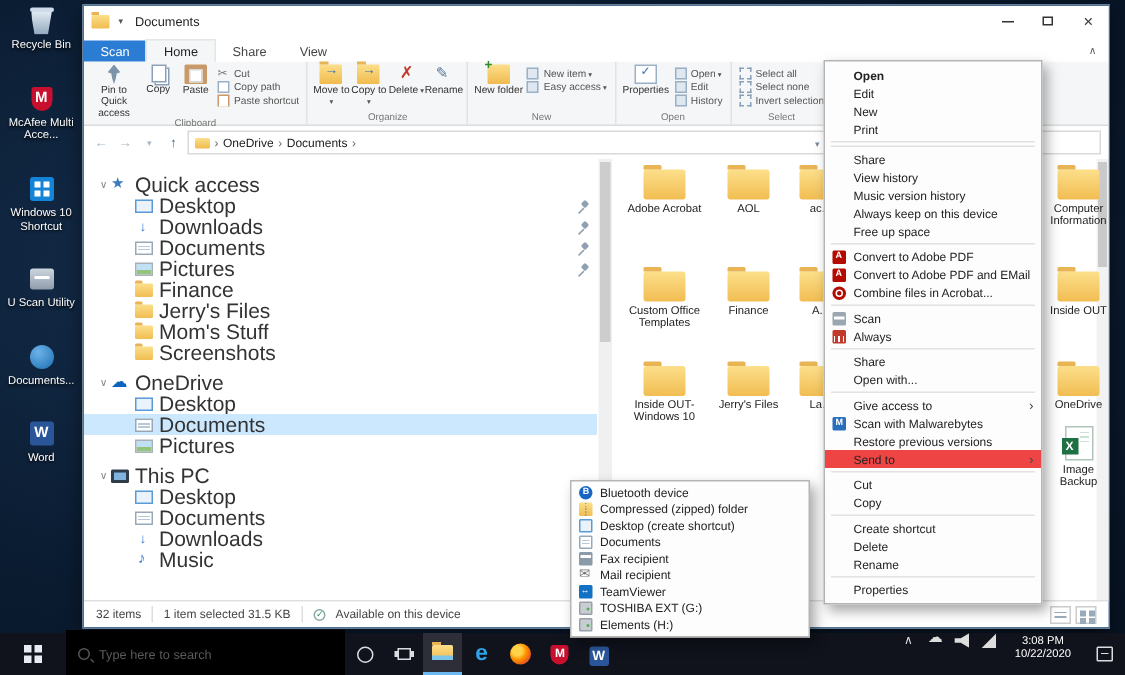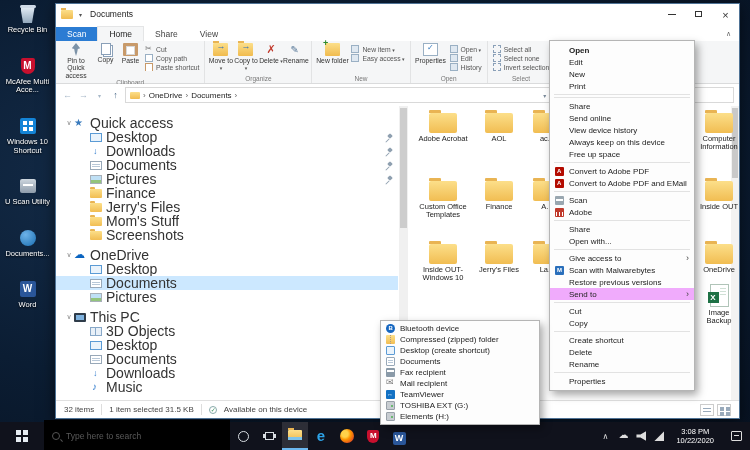--- a/index.html
+++ b/index.html
@@ -146,21 +146,21 @@
   .sb-views{margin-left:auto;display:flex;gap:3px}
   .sb-view{width:14px;height:12px;border:1px solid #ccc;position:relative}
   .v-list::after{content:"";position:absolute;left:2px;top:3px;right:2px;height:6px;background:repeating-linear-gradient(#9ab 0 1px,transparent 1px 3px)}
   .v-thumb::after{content:"";position:absolute;left:2px;top:2px;width:4px;height:4px;background:#9ab;box-shadow:6px 0 0 #9ab,0 5px 0 #9ab,6px 5px 0 #9ab}
   
   .context-menu{position:absolute;left:549px;top:40px;width:146px;background:#fdfdfd;border:1px solid #b5b5b5;box-shadow:3px 4px 8px rgba(0,0,0,.35);padding:3px 0;z-index:60;font-size:8px}
   .submenu{position:absolute;left:380px;top:320px;width:160px;background:#fdfdfd;border:1px solid #b5b5b5;box-shadow:3px 4px 8px rgba(0,0,0,.35);padding:2px 0;z-index:61;font-size:8px}
   .menu-item{height:12px;display:flex;align-items:center;padding:0 8px 0 5px;color:#222;position:relative;white-space:nowrap;overflow:hidden}
   .submenu .menu-item{height:11px}
   .menu-item.bold{font-weight:bold}
-  .menu-item.highlight{background:#f0abfc}
+  .menu-item.highlight{background:#ef4444}
   .menu-item.has-arrow::after{content:"›";position:absolute;right:5px;font-size:9px;color:#444}
   .menu-item.sep{height:1px;background:#e2e2e2;margin:2px 4px;padding:0}
   .mi-icon{width:9px;height:9px;margin-right:5px;border-radius:1px;position:relative;flex:none}
   .i-adobe-pdf{background:#b30b00}
   .i-adobe-pdf::after{content:"A";color:#fff;font-size:6px;font-weight:bold;position:absolute;left:2px;top:1px}
   .i-adobe-acrobat{background:#b30b00;border-radius:50%}
   .i-adobe-acrobat::after{content:"";position:absolute;left:2px;top:2px;right:2px;bottom:2px;border:1px solid #fff;border-radius:50%}
   .i-scanner{background:#9aa7b0}
   .i-scanner::after{content:"";position:absolute;left:1px;top:3px;right:1px;height:2px;background:#fff}
   .i-shredder{background:#c0392b}
@@ -194,21 +194,21 @@
   .tb-cortana{width:11px;height:11px;border:1.5px solid #d8dde2;border-radius:50%}
   .tb-taskview{width:9px;height:8px;border:1px solid #d8dde2;box-shadow:-4px 0 0 -2px #d8dde2,4px 0 0 -2px #d8dde2}
   .tb-folder{width:14px;height:10px;background:linear-gradient(#fcdf8a,#f0bb4f);border-radius:1px;position:relative}
   .tb-folder::before{content:"";position:absolute;top:-2px;left:0;width:6px;height:2px;background:#e9b453}
   .tb-folder::after{content:"";position:absolute;left:0;right:0;bottom:0;height:3px;background:#7ec3ea}
   .tb-edge::before{content:"e";color:#2da3e8;font-weight:bold;font-size:15px}
   .tb-firefox{width:14px;height:14px;border-radius:50%;background:radial-gradient(circle at 35% 35%,#ffd24a 0 25%,#ff9500 45%,#e3531f 75%,#b5301a 100%)}
   .tb-mcafee{width:12px;height:13px;background:#c8102e;border-radius:2px 2px 6px 6px;position:relative}
   .tb-mcafee::after{content:"M";color:#fff;font-size:8px;font-weight:bold;position:absolute;left:3px;top:1px}
   .tb-word::before{content:"W";display:inline-block;width:13px;height:13px;background:#2a5699;color:#fff;font-size:9px;font-weight:bold;text-align:center;line-height:13px;border-radius:2px}
-  .tray{margin-left:auto;display:flex;align-items:center;height:100%}
+  .tray{margin-left:auto;display:flex;align-items:flex-start;height:100%}
   .tray-chev{color:#ddd;font-size:8px;padding:0 6px}
   .tray-chev::before{content:"∧"}
   .tr-ico{width:10px;height:10px;margin:0 4px;position:relative}
   .tr-cloud::before{content:"☁";color:#ddd;font-size:10px;position:absolute;top:-2px}
   .tr-vol{background:#ddd;clip-path:polygon(0 35%,40% 35%,100% 0,100% 100%,40% 65%,0 65%)}
   .tr-net{background:#ddd;clip-path:polygon(0 100%,100% 0,100% 100%)}
   .clock{color:#fff;font-size:7.5px;line-height:1.25;text-align:center;padding:0 8px}
   .t-action{width:28px;height:100%;display:flex;align-items:center;justify-content:center}
   .action-ico{width:11px;height:10px;border:1px solid #ddd;border-radius:1px;position:relative}
   .action-ico::after{content:"";position:absolute;left:2px;top:3px;right:2px;height:3px;background:repeating-linear-gradient(#ddd 0 1px,transparent 1px 3px)}
@@ -520,26 +520,20 @@
 
         </div>
 
         <div class="nav-item expanded section">
           <span class="chev"></span>
           <span class="nicon i-this-pc"></span>
           <span class="nlabel">This PC</span>
 
         </div>
 
-        <div class="nav-item indent1">
-
-          <span class="nicon i-objects-3d"></span>
-          <span class="nlabel">3D Objects</span>
-
-        </div>
 
         <div class="nav-item indent1">
 
           <span class="nicon i-desktop"></span>
           <span class="nlabel">Desktop</span>
 
         </div>
 
         <div class="nav-item indent1">
 
@@ -683,26 +677,26 @@
       
     </div>
 
     <div class="menu-item">
       <span class="mi-icon no-icon"></span>
       <span class="mi-label">Share</span>
     </div>
 
     <div class="menu-item">
       <span class="mi-icon no-icon"></span>
-      <span class="mi-label">Send online</span>
-    </div>
-
-    <div class="menu-item">
-      <span class="mi-icon no-icon"></span>
-      <span class="mi-label">View device history</span>
+      <span class="mi-label">View history</span>
+    </div>
+
+    <div class="menu-item">
+      <span class="mi-icon no-icon"></span>
+      <span class="mi-label">Music version history</span>
     </div>
 
     <div class="menu-item">
       <span class="mi-icon no-icon"></span>
       <span class="mi-label">Always keep on this device</span>
     </div>
 
     <div class="menu-item">
       <span class="mi-icon no-icon"></span>
       <span class="mi-label">Free up space</span>
@@ -716,34 +710,38 @@
     <div class="menu-item">
       <span class="mi-icon i-adobe-pdf"></span>
       <span class="mi-label">Convert to Adobe PDF</span>
     </div>
 
     <div class="menu-item">
       <span class="mi-icon i-adobe-pdf"></span>
       <span class="mi-label">Convert to Adobe PDF and EMail</span>
     </div>
 
+    <div class="menu-item">
+      <span class="mi-icon i-adobe-acrobat"></span>
+      <span class="mi-label">Combine files in Acrobat...</span>
+    </div>
 
     <div class="menu-item sep">
       
       
     </div>
 
     <div class="menu-item">
       <span class="mi-icon i-scanner"></span>
       <span class="mi-label">Scan</span>
     </div>
 
     <div class="menu-item">
       <span class="mi-icon i-shredder"></span>
-      <span class="mi-label">Adobe</span>
+      <span class="mi-label">Always</span>
     </div>
 
     <div class="menu-item sep">
       
       
     </div>
 
     <div class="menu-item">
       <span class="mi-icon no-icon"></span>
       <span class="mi-label">Share</span>

